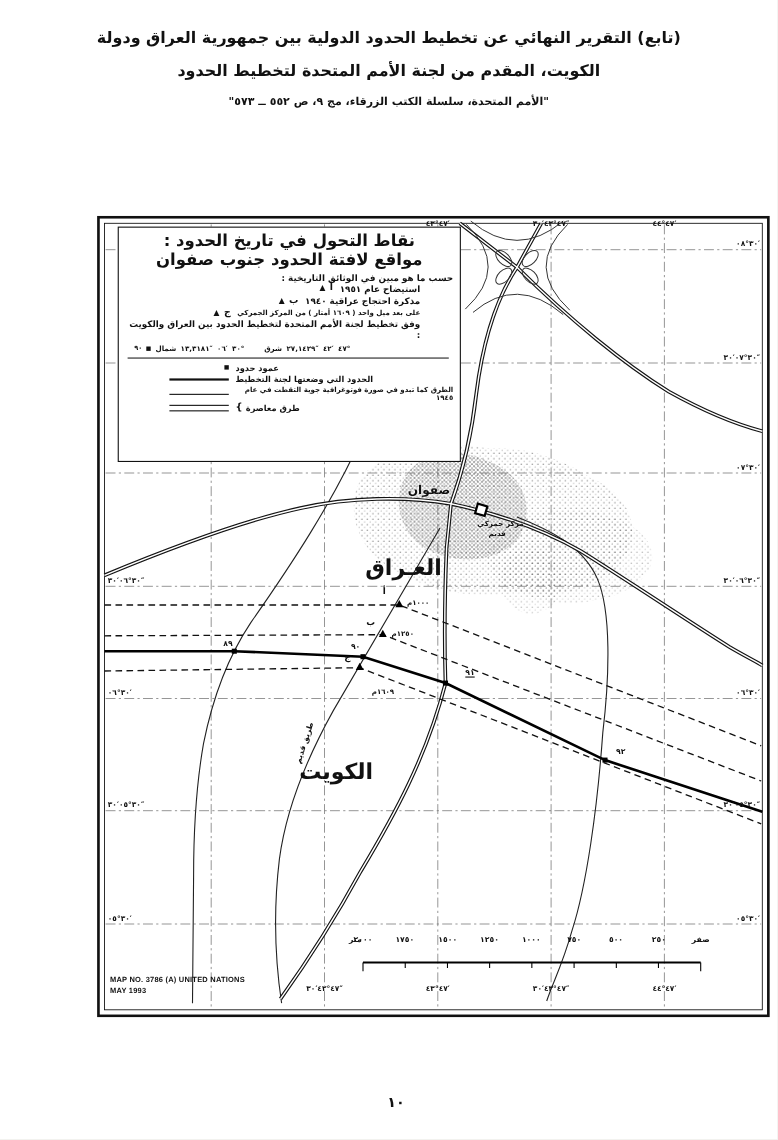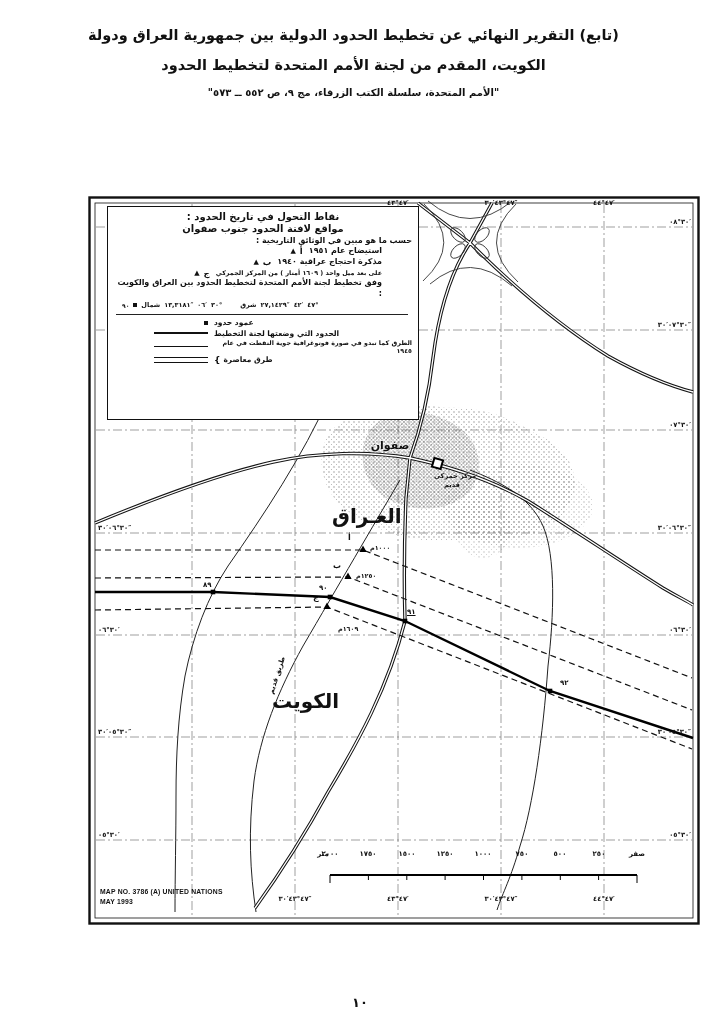--- a/index.html
+++ b/index.html
@@ -8,21 +8,21 @@
   .tx{position:absolute;white-space:nowrap;color:#111;font-weight:bold;line-height:1;}
   .c{transform:translate(-50%,0);}
   .r{transform:translate(-100%,0);}
   .hdr{width:100%;text-align:center;font-size:14.5px;font-weight:bold;direction:rtl;}
   .hdr3{width:100%;text-align:center;font-size:10px;font-weight:bold;direction:rtl;}
   #map{position:absolute;left:88px;top:196px;width:612px;height:729px;}
   #map svg{position:absolute;left:0;top:0;}
   
   #legend{position:absolute;left:107px;top:206px;width:312px;height:214px;background:#fff;
           border:1.6px solid #111;box-sizing:border-box;padding:4px 6px 2px 6px;z-index:3;}
-  .lt{text-align:center;font-size:10px;font-weight:bold;direction:rtl;line-height:1.15;}
+  .lt{text-align:center;font-size:15px;font-weight:bold;direction:rtl;line-height:1.15;}
   .ls{text-align:right;font-size:8px;font-weight:bold;direction:rtl;margin-top:2px;}
   .lrow{display:flex;align-items:center;justify-content:flex-end;padding-right:30px;
         height:11px;font-size:8px;font-weight:bold;}
   .lrow .mk{font-size:7px;margin-right:4px;}
   .lrow .lt2{font-size:8.5px;margin-right:6px;}
   .lrow .dsc{direction:rtl;}
   .wafq{direction:rtl;text-align:right;padding-right:30px;font-size:8px;font-weight:bold;line-height:1.35;}
   .coords{display:flex;align-items:center;padding-left:8px;gap:4px;font-size:6.5px;
           font-weight:bold;height:11px;}
   .sq{width:4px;height:4px;background:#111;display:inline-block;}
@@ -198,21 +198,21 @@
 
   <div class="tx region" style="left:332px;top:506px;">العـراق</div>
   <div class="tx region" style="left:272px;top:691px;">الكويت</div>
   <div class="tx town c" style="left:390px;top:440px;">صفوان</div>
   <div class="tx cust c" style="left:455px;top:473px;">مركز جمركي</div>
   <div class="tx cust c" style="left:452px;top:482px;">قديم</div>
   <div class="tx oldroad" style="left:258px;top:672px;">طريق قديم</div>
 
   <div class="tx pil" style="left:203px;top:582px;">٨٩</div>
   <div class="tx pil" style="left:319px;top:585px;">٩٠</div>
-  <div class="tx pil" style="left:407px;top:609px;text-decoration:underline;">٩١</div>
+  <div class="tx pil" style="left:423px;top:609px;text-decoration:underline;">٩١</div>
   <div class="tx pil" style="left:560px;top:680px;">٩٢</div>
 
   <div class="tx hletter" style="left:348px;top:534px;">أ</div>
   <div class="tx hdist" style="left:370px;top:545px;">١٠٠٠م</div>
   <div class="tx hletter" style="left:333px;top:562px;">ب</div>
   <div class="tx hdist" style="left:356px;top:573px;">١٢٥٠م</div>
   <div class="tx hletter" style="left:313px;top:594px;">ج</div>
   <div class="tx hdist" style="left:338px;top:626px;">١٦٠٩م</div>
 
   <div class="tx lon c" style="left:398px;top:200px;">٤٧°٤٣′</div>

